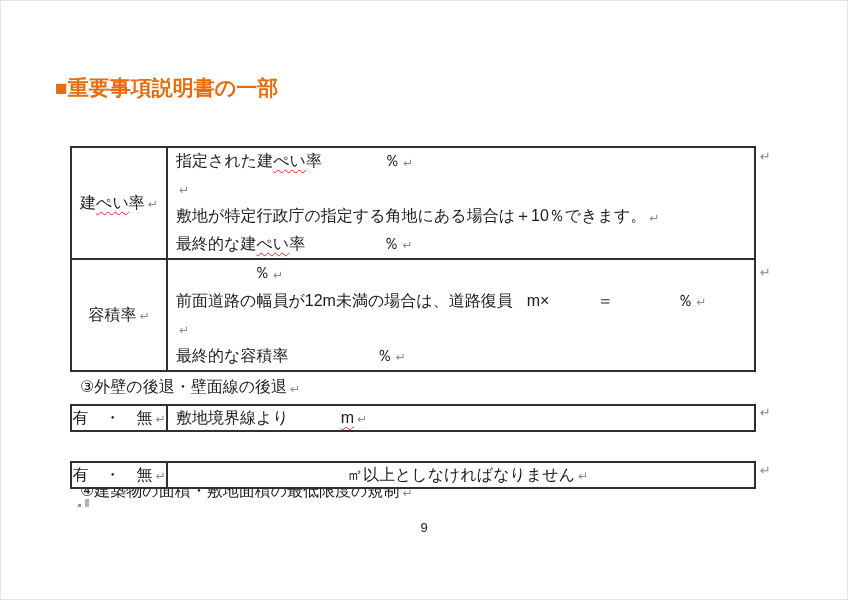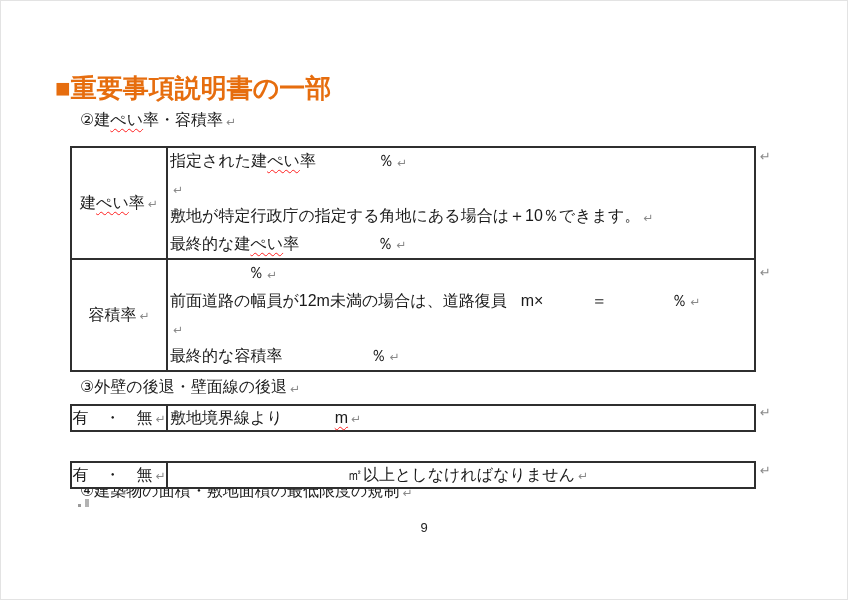--- a/index.html
+++ b/index.html
@@ -5,21 +5,21 @@
   * { margin:0; padding:0; box-sizing:border-box; }
   html,body { background:#fff; }
   .page {
     position:relative; width:848px; height:600px; background:#ffffff;
     font-family:"Liberation Sans","DejaVu Sans",sans-serif;
     color:#1a1a1a; overflow:hidden;
     box-shadow: inset 0 0 0 1px #e3e3e3;
   }
   .title {
     position:absolute; left:55px; top:72px;
-    font-size:26px; font-weight:bold; line-height:32px;
+    font-size:21px; font-weight:bold; line-height:32px;
     letter-spacing:0px; white-space:nowrap;
   }
   .heading {
     position:absolute; left:80px; font-size:16px; line-height:19px; white-space:nowrap;
   }
   .h2 { top:110px; }
   .h3 { top:377px; }
   .h4 { top:436px;margin-top:45px; }
 
   .tbl { position:absolute; left:70px; border:2px solid #2f2f2f; background:#fff; display:flex; flex-direction:column; }
@@ -31,21 +31,21 @@
   .trow.bordered { border-bottom:2px solid #2f2f2f; }
   .tbl1 .trow { height:50%; }
 
   .lbl-cell {
     flex:0 0 96px; border-right:2px solid #2f2f2f;
     display:flex; align-items:center; justify-content:center;
     font-size:16px; white-space:nowrap;
   }
   .content-cell { flex:1; display:flex; flex-direction:column; min-width:0; }
   .cline {
-    flex:1; display:flex; align-items:center; padding-left:2px;
+    flex:1; display:flex; align-items:center; padding-left:8px;
     font-size:16px; white-space:nowrap;
   }
   .cline.centered { justify-content:center; padding-left:13px; }
 
   .wavy {
     text-decoration-line:underline;
     text-decoration-style:wavy;
     text-decoration-color:#ff1f1f;
     text-decoration-thickness:1px;
     text-underline-offset:3px;
@@ -64,21 +64,20 @@
     font-size:13px; color:#222;
   }
 </style>
 </head>
 <body>
 
 <div class="page">
 
   <div class="title" style="color: rgb(230, 109, 14);">■重要事項説明書の一部</div>
 
-  <div class="heading h2"><span>②建</span><span class="wavy">ぺい</span><span>率・容積率</span><span class="cr">↵</span></div>
 
   <div class="tbl tbl1">
     <div class="trow bordered">
       <div class="lbl-cell">
           <span>建</span>
           <span class="wavy">ぺい</span>
           <span>率</span>
           <span class="cr">↵</span>
         </div>
       <div class="content-cell">

